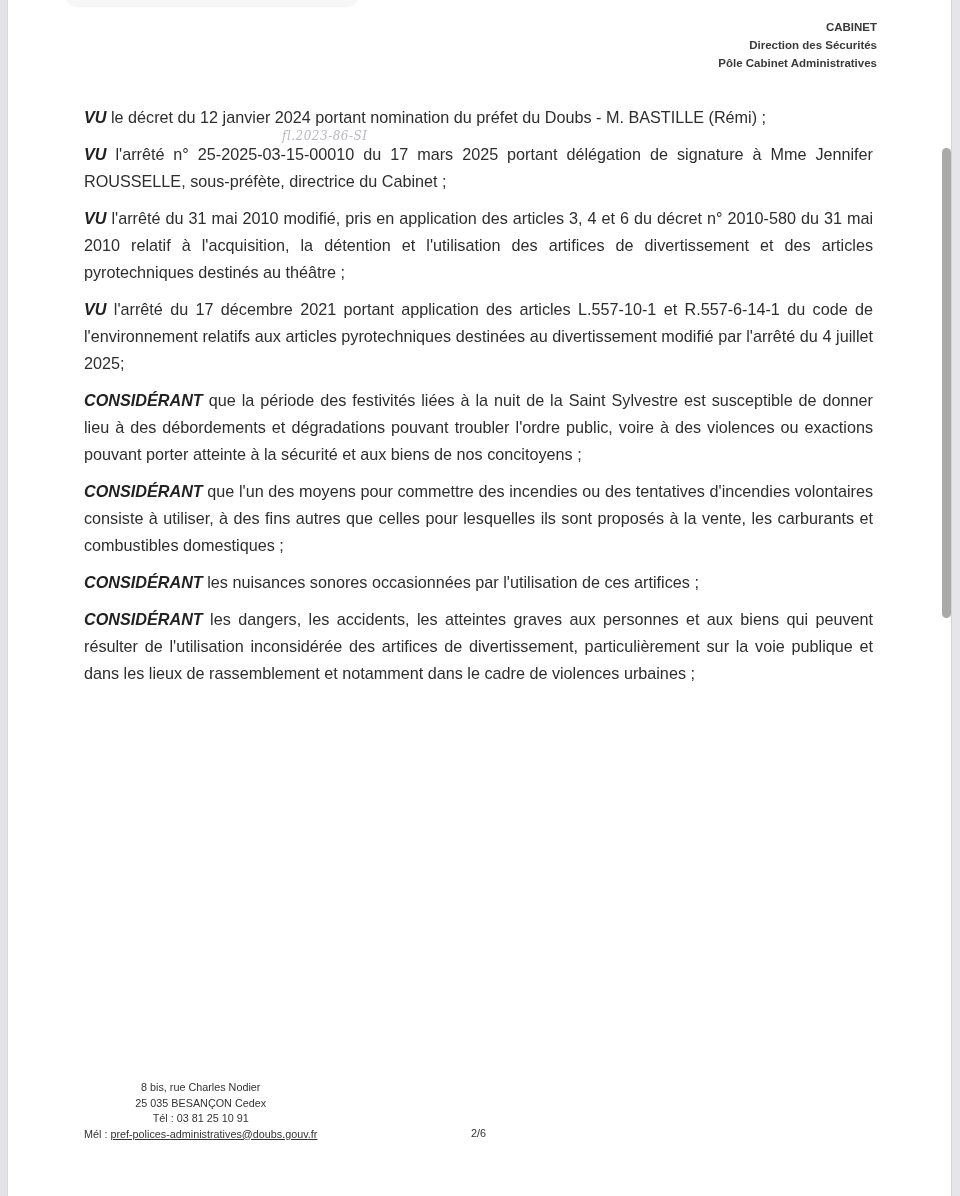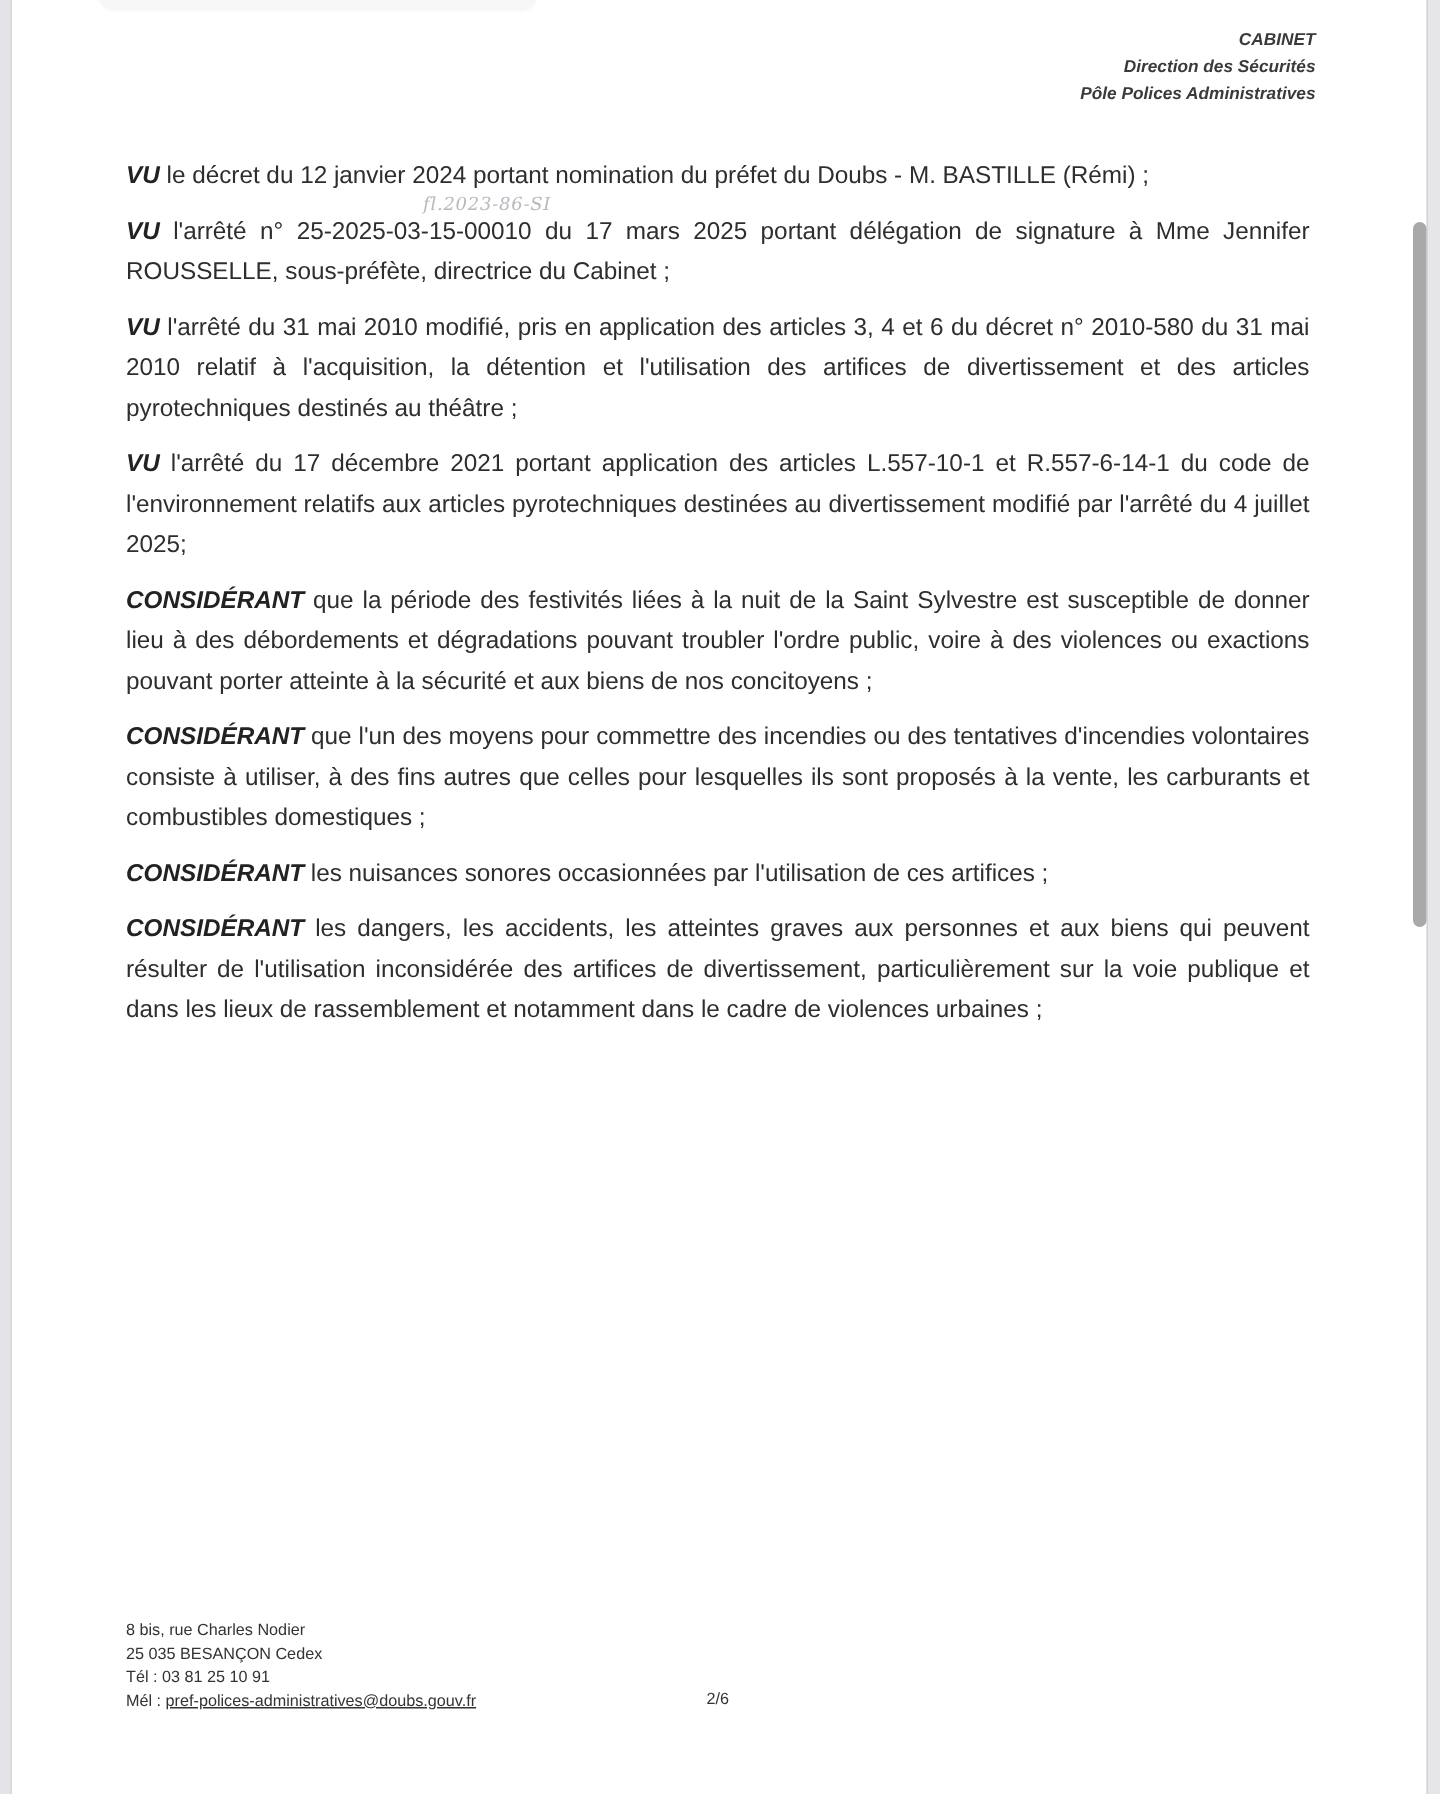--- a/index.html
+++ b/index.html
@@ -7,44 +7,44 @@
     width: 960px; height: 1196px; position: relative; overflow: hidden;
     background: #ffffff;
     font-family: "Liberation Sans", "DejaVu Sans", sans-serif;
     color: #2b2b2b;
   }
   .edge-left { position: absolute; left: 0; top: 0; width: 7px; height: 1196px; background: #e4e4e8; border-right: 1px solid #d8d8dc; }
   .edge-right { position: absolute; right: 0; top: 0; width: 8px; height: 1196px; background: #e6e6ea; border-left: 1px solid #d4d4d8; }
   .top-bar { position: absolute; left: 66px; top: -6px; width: 292px; height: 12px; border-radius: 0 0 10px 10px; background: #f7f7f7; box-shadow: 0 1px 2px rgba(0,0,0,0.05); }
   .scrollbar-thumb { position: absolute; left: 942px; top: 148px; width: 9px; height: 470px; border-radius: 5px; background: #a9a9a9; }
 
-  .header { position: absolute; right: 83px; top: 18px; text-align: right; font-style: italic; font-weight: bold; font-size: 11.5px; line-height: 18px; color: #3a3a3a; }
+  .header { position: absolute; right: 83px; top: 18px; text-align: right; font-weight: bold; font-size: 11.5px; line-height: 18px; color: #3a3a3a; }
 
   .body-text { position: absolute; left: 84px; top: 104px; width: 793px; font-size: 16.2px; line-height: 27px; color: #2e2e2e; }
   .para { margin: 0 4px 10px 0; text-align: justify; }
   .para .kw { font-weight: bold; font-style: italic; color: #222; }
 
   .annotation { position: absolute; left: 282px; top: 129px; font-family: "DejaVu Serif", serif; font-style: italic; font-size: 12px; color: #b8b8c0; letter-spacing: 0.5px; }
 
-  .footer { position: absolute; left: 84px; top: 1080px; font-size: 10.8px; line-height: 15.5px; color: #333; }
+  .footer { position: absolute; left: 84px; top: 1080px; font-size: 10.8px; line-height: 15.5px; color: #333; text-align: center; }
   .footer .mail-link { text-decoration: underline; color: #333; margin-top: 12px; }
   .page-num { position: absolute; left: 471px; top: 1127px; font-size: 10.8px; color: #333; }
 </style>
 </head>
 <body>
 
 <div class="edge-left"></div>
 <div class="top-bar"></div>
 <div class="edge-right"></div>
 <div class="scrollbar-thumb"></div>
 
 <div class="header">
   <div>CABINET</div>
   <div>Direction des Sécurités</div>
-  <div>Pôle Polices Administratives</div>
+  <div>Pôle Cabinet Administratives</div>
 </div>
 
 <div class="annotation">fl.2023-86-SI</div>
 
 <div class="body-text">
   <p class="para"><span class="kw">VU</span><span> le décret du 12 janvier 2024 portant nomination du préfet du Doubs - M. BASTILLE (Rémi) ;</span></p>
   <p class="para"><span class="kw">VU</span><span> l'arrêté n° 25-2025-03-15-00010 du 17 mars 2025 portant délégation de signature à Mme Jennifer ROUSSELLE, sous-préfète, directrice du Cabinet ;</span></p>
   <p class="para"><span class="kw">VU</span><span> l'arrêté du 31 mai 2010 modifié, pris en application des articles 3, 4 et 6 du décret n° 2010-580 du 31 mai 2010 relatif à l'acquisition, la détention et l'utilisation des artifices de divertissement et des articles pyrotechniques destinés au théâtre ;</span></p>
   <p class="para"><span class="kw">VU</span><span> l'arrêté du 17 décembre 2021 portant application des articles L.557-10-1 et R.557-6-14-1 du code de l'environnement relatifs aux articles pyrotechniques destinées au divertissement modifié par l'arrêté du 4 juillet 2025;</span></p>
   <p class="para"><span class="kw">CONSIDÉRANT</span><span> que la période des festivités liées à la nuit de la Saint Sylvestre est susceptible de donner lieu à des débordements et dégradations pouvant troubler l'ordre public, voire à des violences ou exactions pouvant porter atteinte à la sécurité et aux biens de nos concitoyens ;</span></p>

